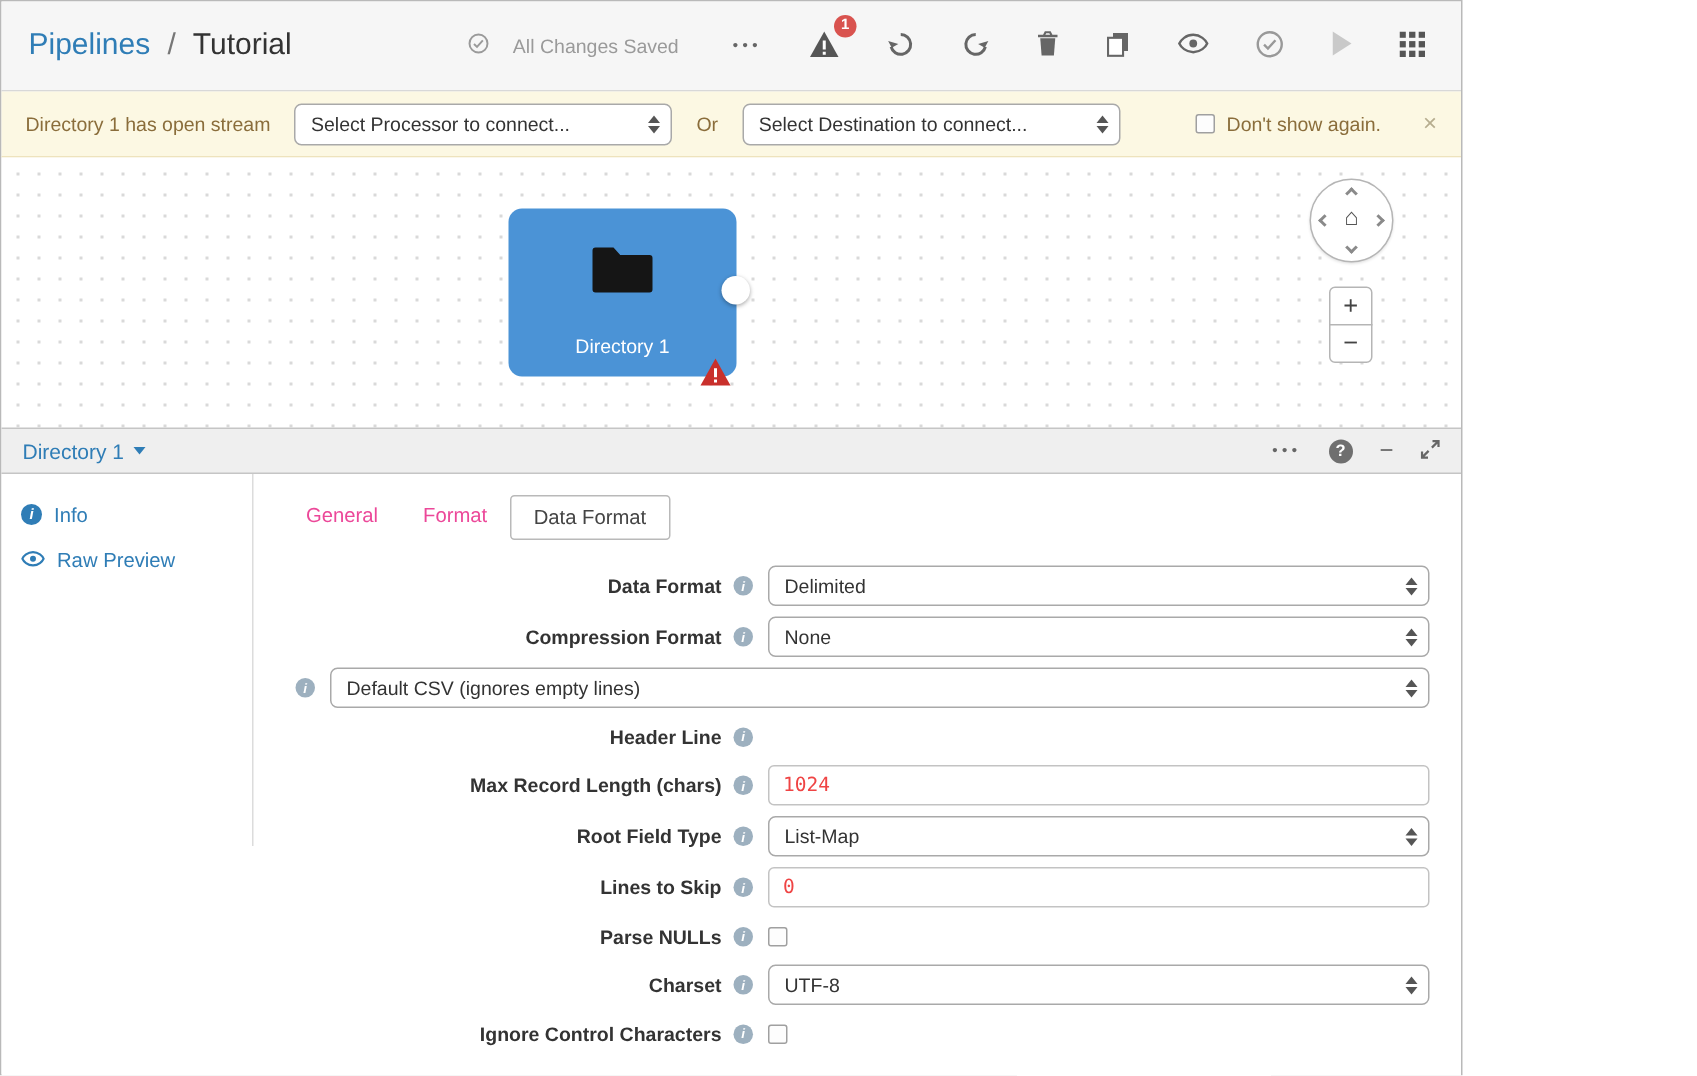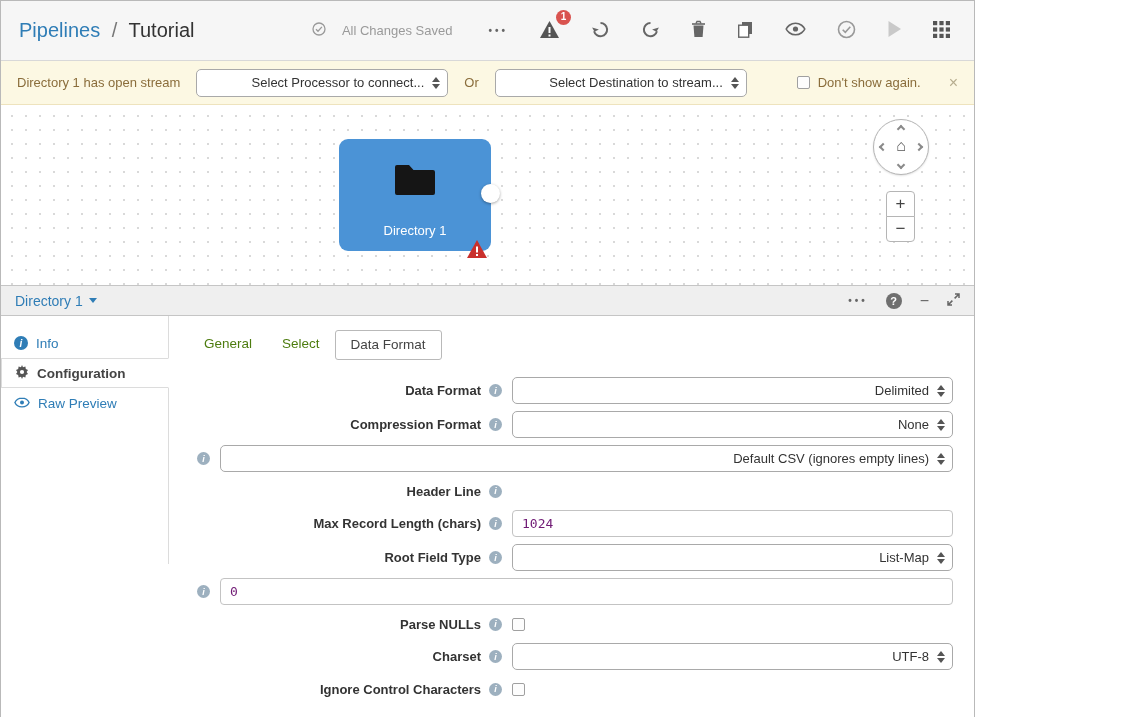--- a/index.html
+++ b/index.html
@@ -33,21 +33,21 @@
   }
   .flip { transform: scaleX(-1); }
 
   
   .notifbar {
     height: 44px; background: #fcf8e3; border-bottom: 1px solid #eee3bd;
     display: flex; align-items: center; padding: 0 16px; gap: 16px; font-size: 13px; color: #8a6d3b;
   }
   .selectbox {
     background: #fff; border: 1px solid #a9a9a9; border-radius: 5px; height: 28px;
-    display: flex; align-items: center; justify-content: flex-end;
+    display: flex; align-items: center; justify-content: space-between;
     padding: 0 7px 0 10px; color: #333; cursor: pointer; font-size: 13px;
   }
   .notif-select { width: 252px; }
   .stepper { display: flex; flex-direction: column; align-items: center; margin-left: 8px; }
   .tri-up { width: 0; height: 0; border-left: 4px solid transparent; border-right: 4px solid transparent; border-bottom: 5px solid #555; margin-bottom: 2px; }
   .tri-down { width: 0; height: 0; border-left: 4px solid transparent; border-right: 4px solid transparent; border-top: 5px solid #555; }
   .notif-right { margin-left: auto; display: flex; align-items: center; gap: 8px; padding-left: 16px; }
   .cb { display: inline-block; width: 13px; height: 13px; background: #fdfdfd; border: 1px solid #a0a0a0; border-radius: 2px; cursor: pointer; }
   .notif-close { color: #b6ad8f; font-size: 16px; margin-left: 20px; cursor: pointer; line-height: 1; }
 
@@ -108,36 +108,36 @@
     font-size: 13.5px; color: #2f7db6; cursor: pointer; margin-right: -1px;
   }
   .side-item.active {
     background: #fff; border: 1px solid #dcdcdc; border-right: 1px solid #fff;
     color: #444; font-weight: bold;
   }
   .circle-i { width: 14px; height: 14px; border-radius: 50%; background: #2f7db6; color: #fff; font-size: 10px; font-style: italic; font-weight: bold; display: inline-flex; align-items: center; justify-content: center; flex: none; }
 
   .content { flex: 1; padding: 14px 21px 0 20px; }
   .tabs { display: flex; align-items: stretch; height: 30px; }
-  .tab { padding: 6px 15px; font-size: 13.5px; color: #4d7c0f; cursor: pointer; white-space: nowrap; }
+  .tab { padding: 6px 15px; font-size: 13.5px; color: #ec4899; cursor: pointer; white-space: nowrap; }
   .tab.active { border: 1px solid #b9b9b9; border-radius: 3px; background: #fff; color: #444; }
 
   .form { margin-top: 17px; }
   .form-row { display: flex; align-items: center; margin-bottom: 7px; min-height: 24px; }
   .fld-label { width: 292px; text-align: right; font-weight: bold; font-size: 13px; color: #333; flex: none; }
   .info-icon {
     width: 13px; height: 13px; border-radius: 50%; background: #9db0bf; color: #fff;
     font-size: 9px; font-style: italic; font-weight: bold; display: inline-flex; align-items: center; justify-content: center;
     margin: 0 10px 0 8px; flex: none; cursor: pointer;
   }
   .fld-ctrl { flex: 1; display: flex; align-items: center; }
   .ctrl-select { flex: 1; height: 27px; }
   .ctrl-input {
     flex: 1; height: 27px; border: 1px solid #c3c3c3; border-radius: 4px; background: #fff;
-    font-family: "DejaVu Sans Mono", monospace; font-size: 13px; color: #701a75; padding: 0 9px; outline: none;
+    font-family: "DejaVu Sans Mono", monospace; font-size: 13px; color: #ef4444; padding: 0 9px; outline: none;
   }
   .sel-value { overflow: hidden; white-space: nowrap; }
 </style>
 </head>
 <body>
 
 <div class="app">
 
   <header class="topbar">
     <div class="breadcrumb">
@@ -247,21 +247,21 @@
     <span>Directory 1 has open stream</span>
     <div class="selectbox notif-select">
       <span class="sel-value">Select Processor to connect...</span>
       <span class="stepper">
           <span class="tri-up"></span>
           <span class="tri-down"></span>
         </span>
     </div>
     <span>Or</span>
     <div class="selectbox notif-select">
-      <span class="sel-value">Select Destination to stream...</span>
+      <span class="sel-value">Select Destination to connect...</span>
       <span class="stepper">
           <span class="tri-up"></span>
           <span class="tri-down"></span>
         </span>
     </div>
     <div class="notif-right">
       <span class="cb"></span>
       <span>Don't show again.</span>
       <span class="notif-close">×</span>
     </div>
@@ -322,44 +322,35 @@
       </button>
     </div>
   </div>
 
   <div class="panel">
     <div class="sidebar">
       <div class="side-item">
         <span class="circle-i">i</span>
         <span>Info</span>
       </div>
-      <div class="side-item active">
-        <span>
-          <svg width="14" height="14" viewBox="0 0 14 14" fill="#555">
-              <path d="M7 0l1 2.2 2.4-.6.4 2.4 2.2 1-1.4 2 1.4 2-2.2 1-.4 2.4-2.4-.6L7 14l-1-2.2-2.4.6-.4-2.4-2.2-1 1.4-2L1 5l2.2-1 .4-2.4 2.4.6z"></path>
-              <circle cx="7" cy="7" r="2.1" fill="#fff"></circle>
-            </svg>
-        </span>
-        <span>Configuration</span>
-      </div>
       <div class="side-item">
         <span>
           <svg width="16" height="11" viewBox="0 0 21 14">
               <path d="M10.5 1.2C5.6 1.2 2.2 4.7 1.2 7c1 2.3 4.4 5.8 9.3 5.8S18.8 9.3 19.8 7c-1-2.3-4.4-5.8-9.3-5.8z" fill="none" stroke="#2f7db6" stroke-width="1.8"></path>
               <circle cx="10.5" cy="7" r="2.6" fill="#2f7db6"></circle>
             </svg>
         </span>
         <span>Raw Preview</span>
       </div>
     </div>
 
     <div class="content">
       <div class="tabs">
         <span class="tab">General</span>
-        <span class="tab">Select</span>
+        <span class="tab">Format</span>
         <span class="tab active">Data Format</span>
       </div>
       <div class="form" id="config-form">
           <div class="form-row">
             <label class="fld-label">Data Format</label>
             <span class="info-icon">i</span>
             <div class="fld-ctrl">
               <div class="selectbox ctrl-select">
                 <span class="sel-value">Delimited</span>
                 <span class="stepper">
@@ -412,20 +403,21 @@
               <div class="selectbox ctrl-select">
                 <span class="sel-value">List-Map</span>
                 <span class="stepper">
                   <span class="tri-up"></span>
                   <span class="tri-down"></span>
                 </span>
               </div>
             </div>
           </div>
           <div class="form-row">
+            <label class="fld-label">Lines to Skip</label>
             <span class="info-icon">i</span>
             <div class="fld-ctrl">
               <input class="ctrl-input" type="text" value="0" style="">
             </div>
           </div>
           <div class="form-row">
             <label class="fld-label">Parse NULLs</label>
             <span class="info-icon">i</span>
             <div class="fld-ctrl">
               <span class="cb"></span>

